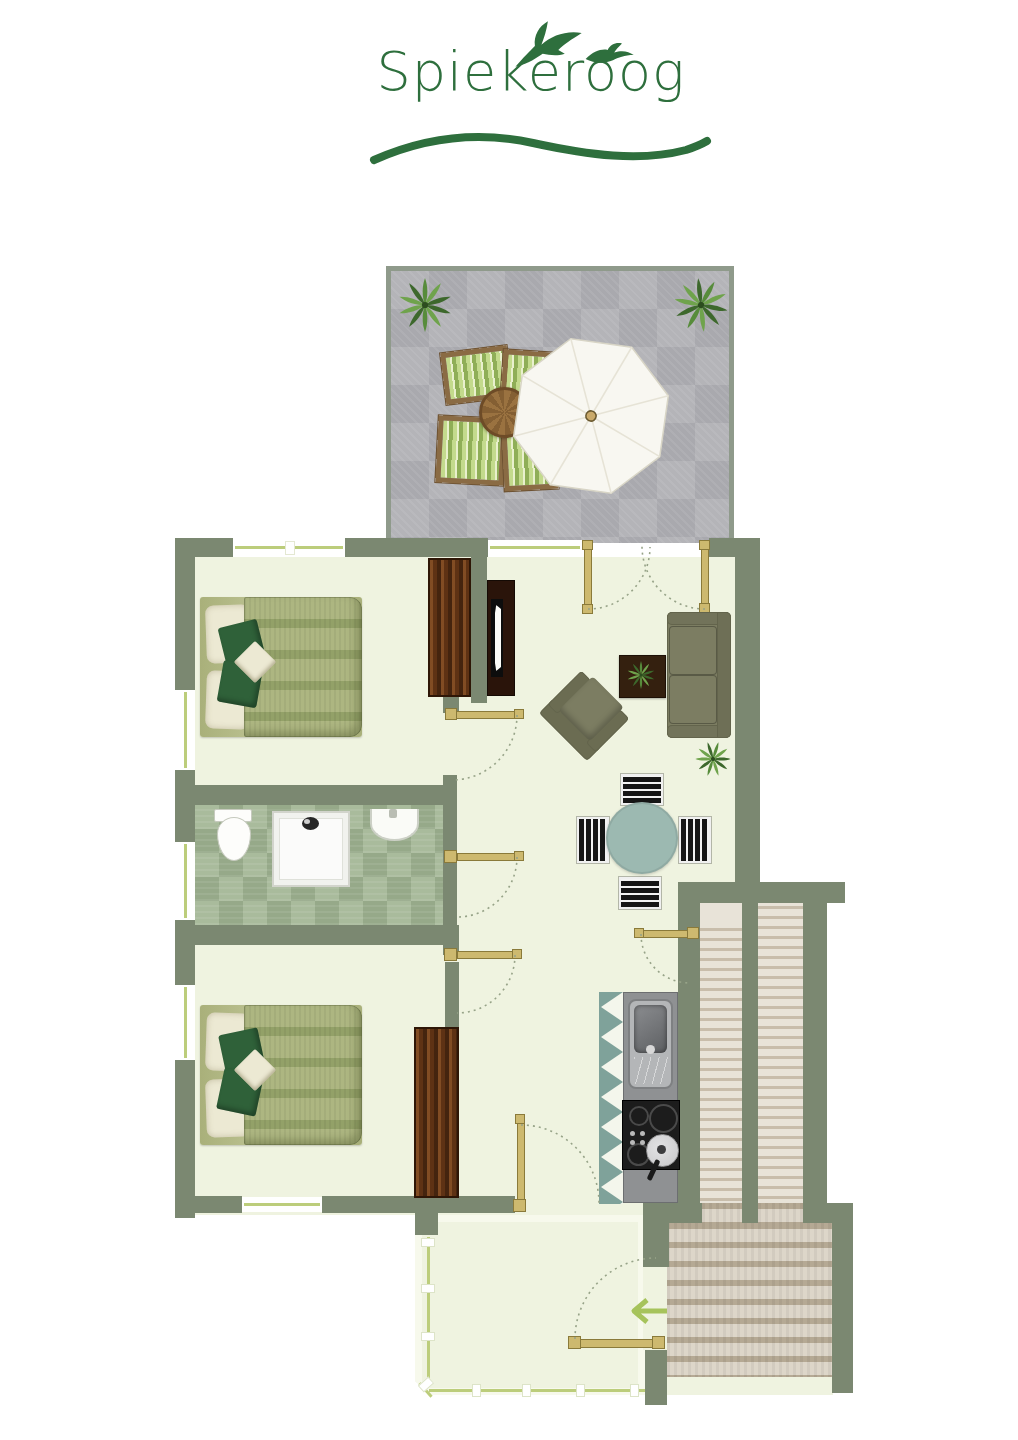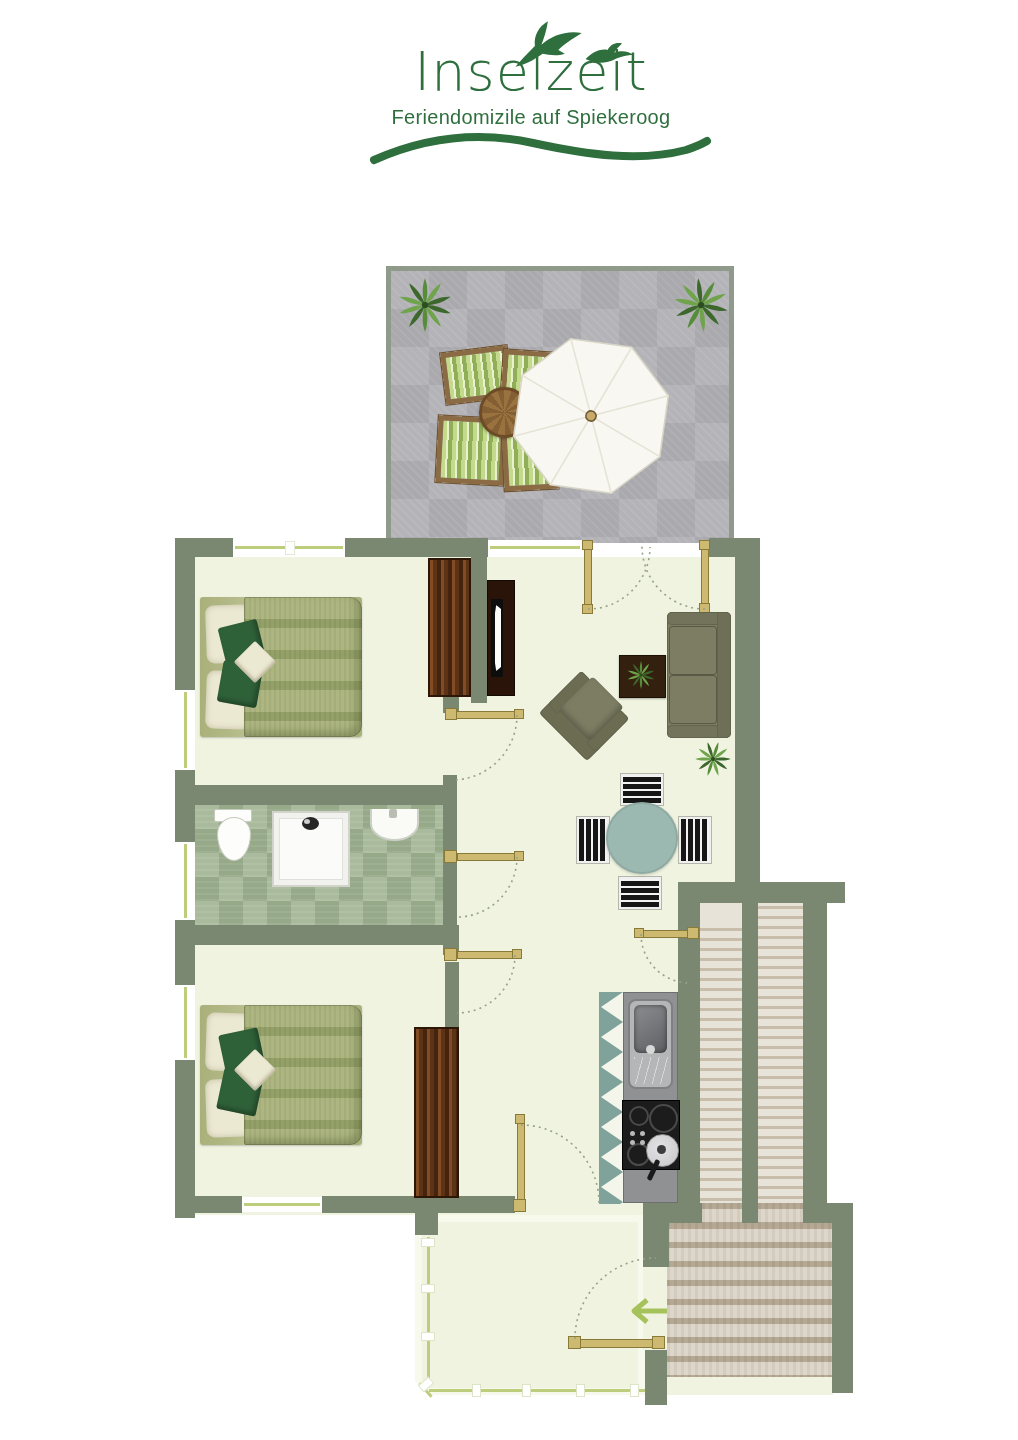--- a/index.html
+++ b/index.html
@@ -121,22 +121,21 @@
         </g>
         <circle r="3" fill="#2c4d1f"></circle>
       </g>
     </defs>
   </svg>
 
   <svg class="abs" style="left:505px;top:20px" width="130" height="52" viewBox="0 0 100 40">
     <path fill="var(--brand)" d="M8,36 C14,29 19,24 23,20 C22,12 26,5 33,1 C32,8 30,14 28,19 C36,12 47,8 59,10 C51,15 45,19 41,23 L46,26 C40,28 34,27 29,26 C22,31 14,35 8,36 Z"></path>
     <path fill="var(--brand)" d="M62,30 C68,24 74,22 79,23 C81,19 85,17 90,18 C87,21 85,23 84,25 C90,23 95,24 99,27 C92,27 87,29 83,31 C76,34 68,33 62,30 Z"></path>
   </svg>
-  <div class="logo-title">Inselzeit</div>
-  <div class="logo-subtitle">Feriendomizile auf Spiekeroog</div>
+  <div class="logo-title">Spiekeroog</div>
   <svg class="abs" style="left:368px;top:128px" width="345" height="42" viewBox="0 0 345 42">
     <path d="M6,32 C60,8 115,4 165,15 C220,27 272,34 318,22 C327,19 334,16 339,13" fill="none" stroke="var(--brand)" stroke-width="8" stroke-linecap="round"></path>
   </svg>
 
   <div class="terrace" style="left:386px;top:266px;width:348px;height:277px">
     <div class="terrace-tiles" style="left:5px;top:5px;width:338px;height:272px"></div>
   </div>
   <svg class="abs" style="left:396px;top:276px" width="58" height="58" viewBox="-28 -28 56 56">
       <use href="#plantsym"></use>
     </svg>

